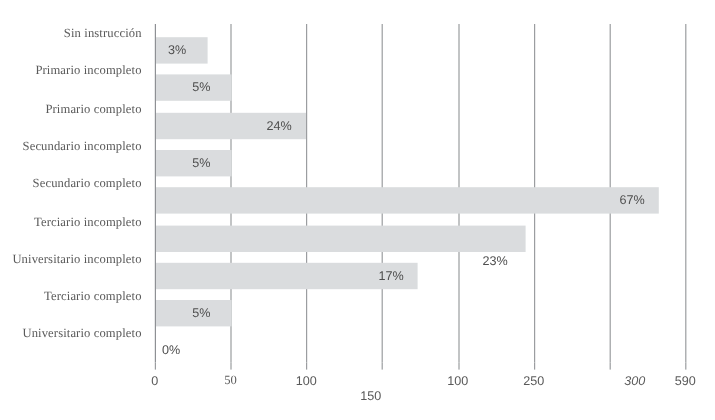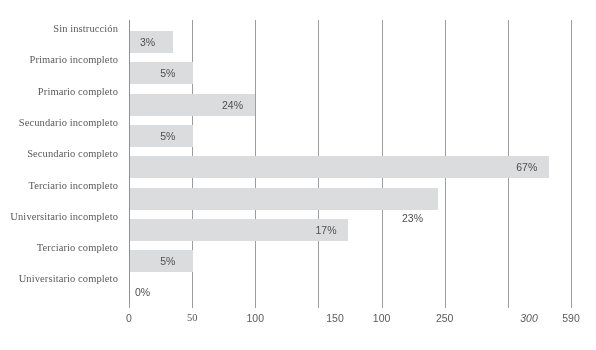--- a/index.html
+++ b/index.html
@@ -147,21 +147,21 @@
     </div>
 
   <div class="xaxis">
       <div class="xtick-mark" style="left: 0px;"></div>
       <div class="xtick-label" style="left: 0px;">0</div>
       <div class="xtick-mark" style="left: 63.1429px;"></div>
       <div class="xtick-label" style="left: 63.1429px; font-family: Liberation Serif, serif;">50</div>
       <div class="xtick-mark" style="left: 126.286px;"></div>
       <div class="xtick-label" style="left: 126.286px;">100</div>
       <div class="xtick-mark" style="left: 189.429px;"></div>
-      <div class="xtick-label" style="left: 206px;">150</div>
+      <div class="xtick-label" style="left: 180px; margin-top: 12px;">150</div>
       <div class="xtick-mark" style="left: 252.571px;"></div>
       <div class="xtick-label" style="left: 252.571px;">100</div>
       <div class="xtick-mark" style="left: 315.714px;"></div>
       <div class="xtick-label" style="left: 315.714px;">250</div>
       <div class="xtick-mark" style="left: 378.857px;"></div>
       <div class="xtick-label" style="left: 400px; font-style: italic;">300</div>
       <div class="xtick-mark" style="left: 442px;"></div>
       <div class="xtick-label" style="left: 442px;">590</div>
     </div>
 

